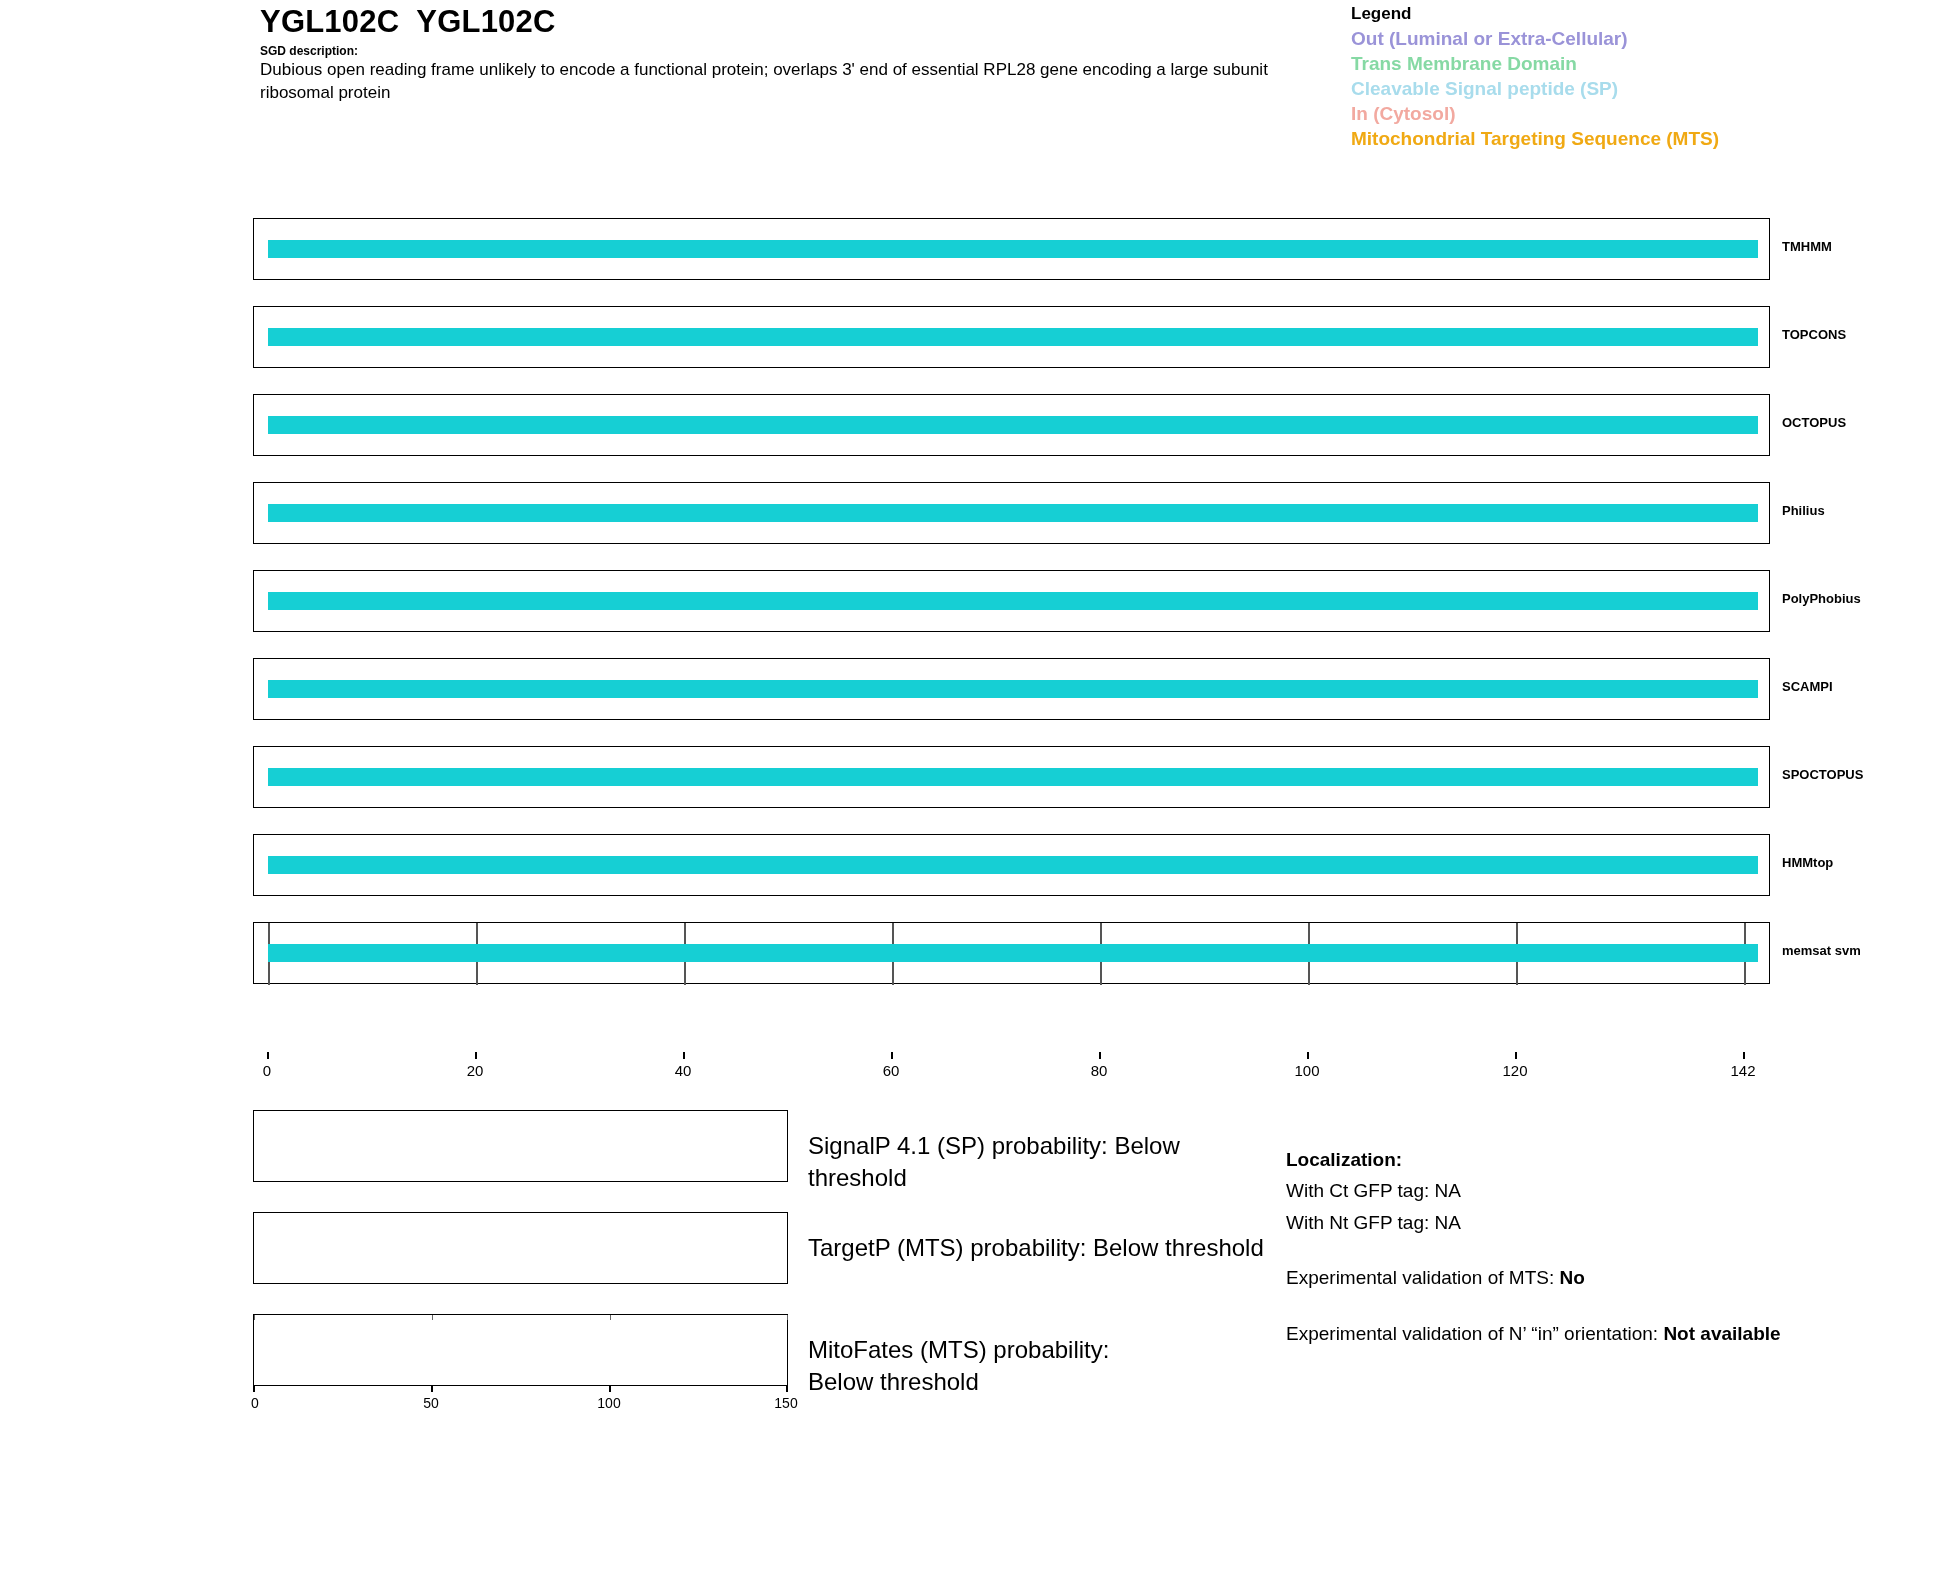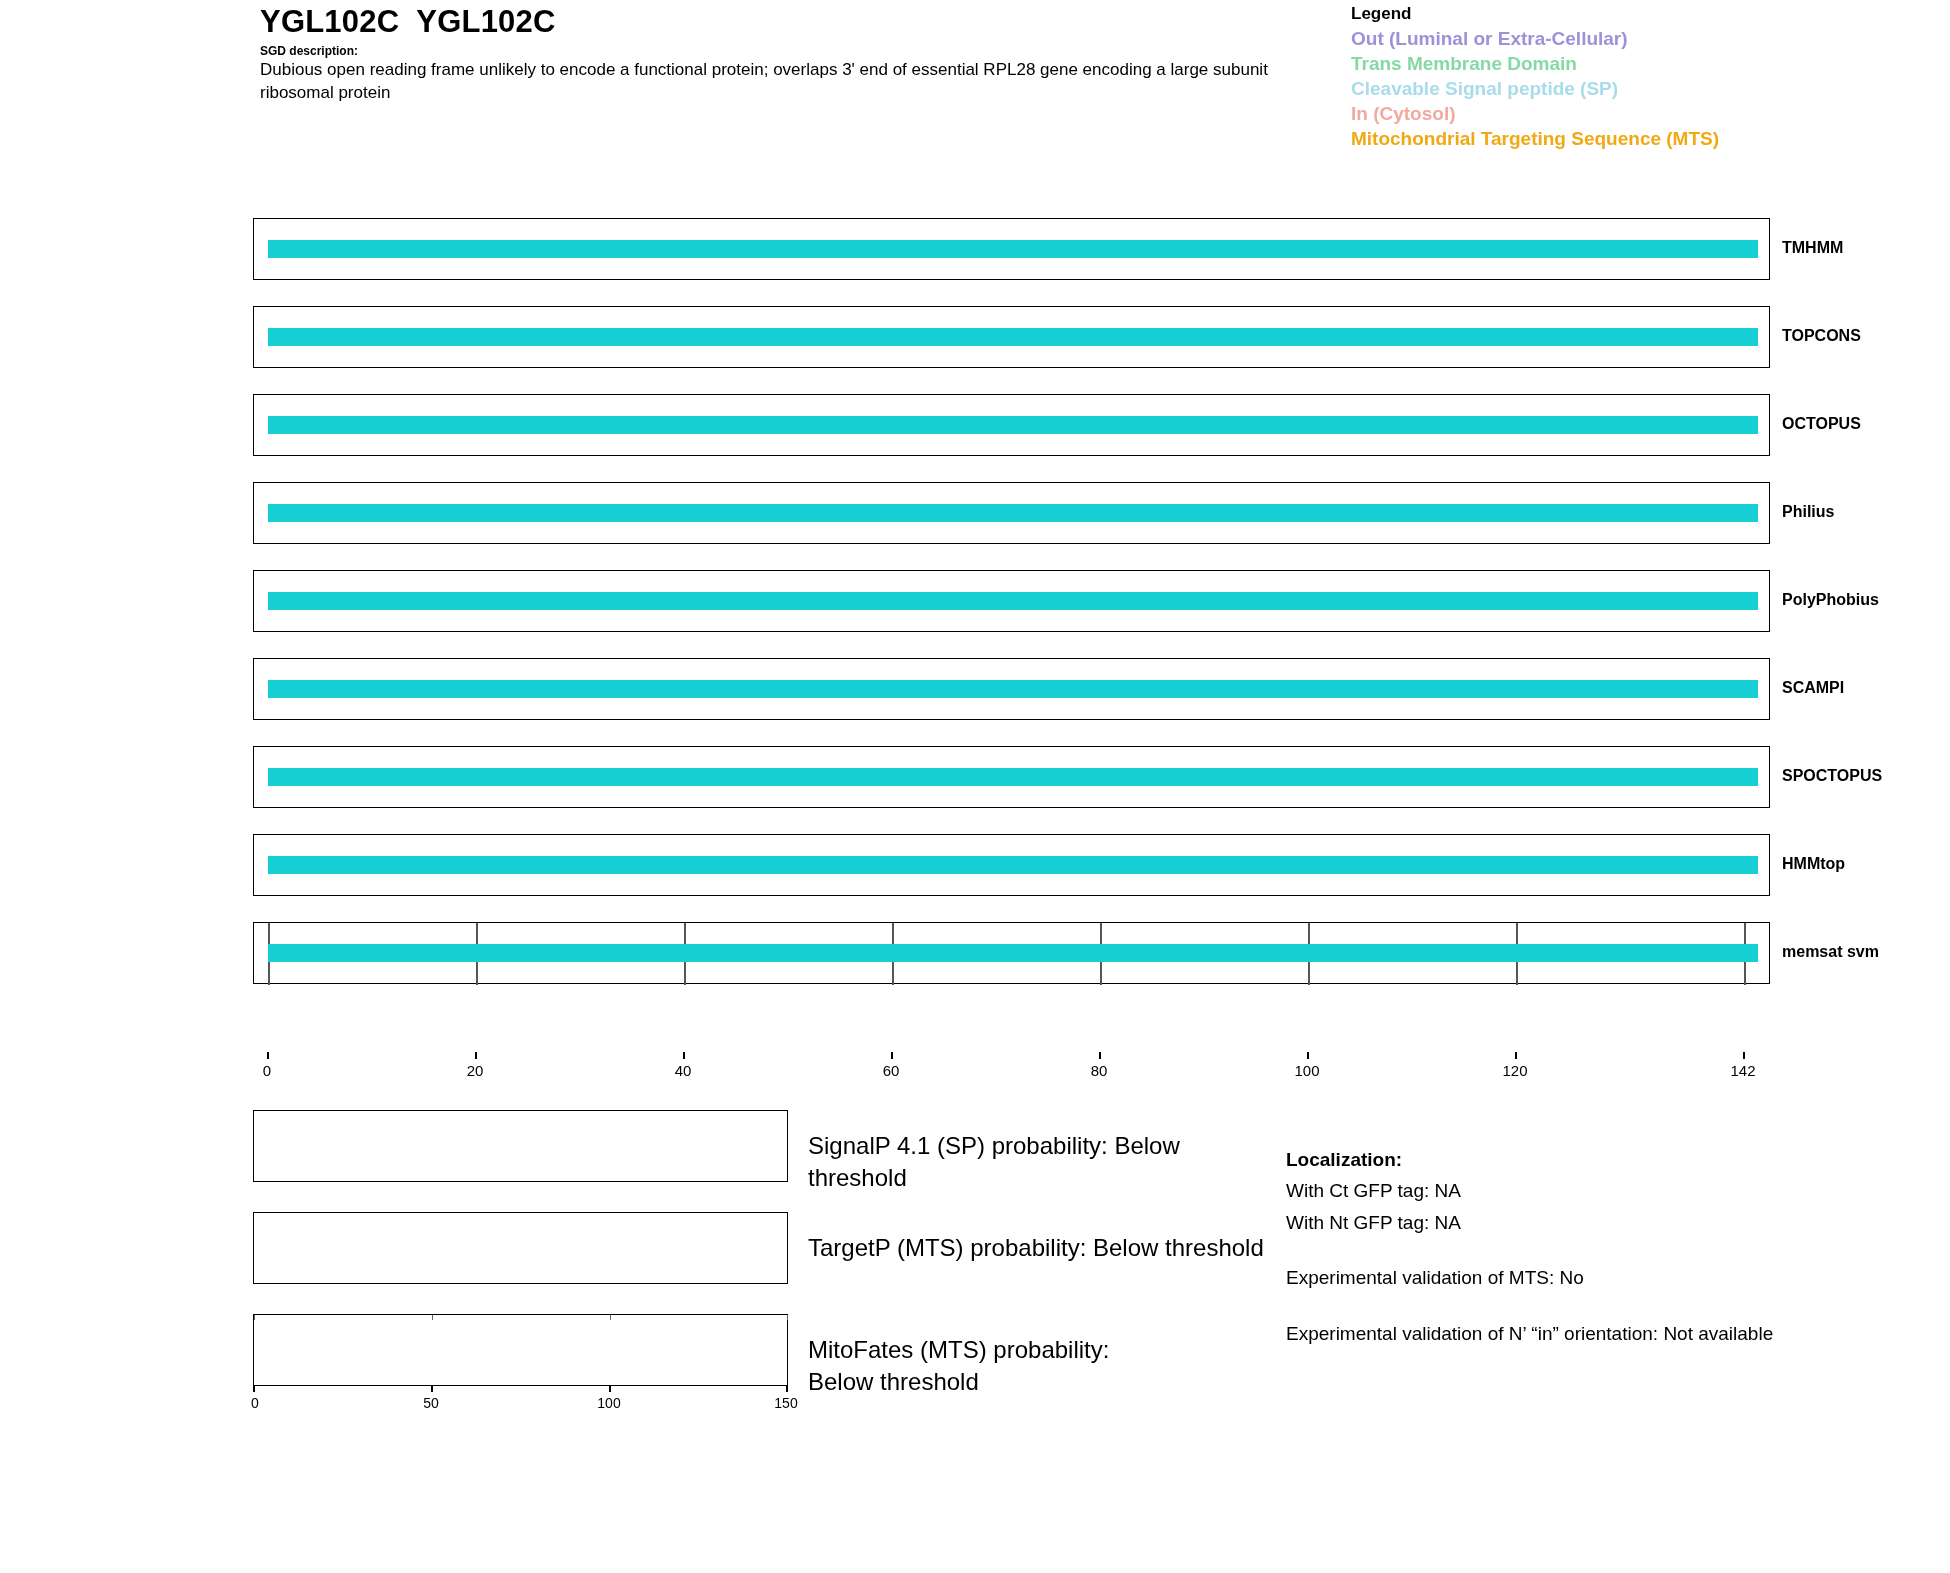--- a/index.html
+++ b/index.html
@@ -86,21 +86,21 @@
     left: 268px;
     top: 30px;
     width: 1490px;
     height: 18px;
     background: #16cfd4;
   }
   .track-label {
     position: absolute;
     left: 1782px;
     top: 29px;
-    font-size: 16px;
+    font-size: 13px;
     font-weight: bold;
     white-space: nowrap;
   }
 
   
   .tick-mark {
     position: absolute;
     top: 0;
     width: 1.5px;
     height: 62px;
@@ -187,21 +187,21 @@
     font-size: 19px;
     line-height: 1.55;
     margin-left: 28px;
   }
   #loc-title {
     font-weight: bold;
     font-size: 19px;
   }
   .loc-line { margin-top: 2px; }
   .loc-spacer { height: 24px; }
-  .loc-bold { font-weight: normal; }
+  .loc-bold { font-weight: bold; }
 </style>
 </head>
 <body>
 
 <div id="header">
   <h1 id="gene-title">YGL102C  YGL102C</h1>
   <div id="sgd-label">SGD description:</div>
   <p id="sgd-desc">Dubious open reading frame unlikely to encode a functional protein; overlaps 3' end of essential RPL28 gene encoding a large subunit ribosomal protein</p>
 </div>
 

